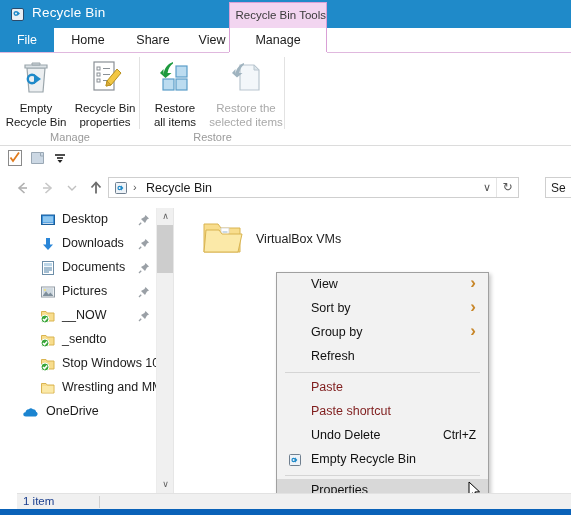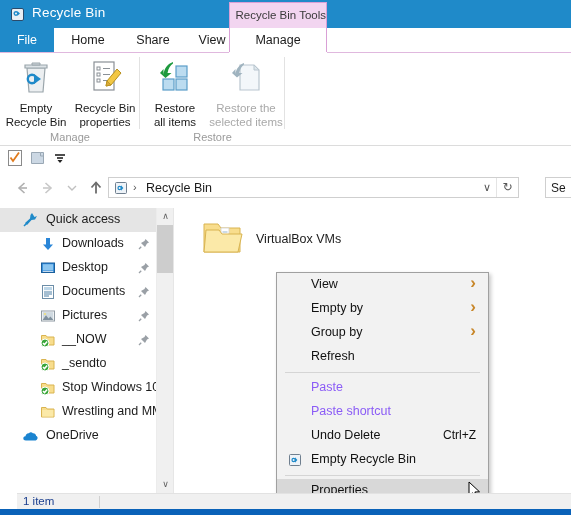--- a/index.html
+++ b/index.html
@@ -132,21 +132,21 @@
   .taskbar{position:absolute;left:0;top:509px;width:571px;height:6px;background:#0a62b8;}
 
   
   .ctxmenu{
     position:absolute;left:276px;top:272px;width:213px;height:225px;
     background:#f2f2f2;border:1px solid #a0a0a0;box-sizing:border-box;
     box-shadow:2px 2px 4px rgba(0,0,0,.22);
   }
   .mi{position:relative;height:24px;cursor:default;}
   .mi .mlabel{position:absolute;left:34px;top:4px;font-size:12.5px;color:#111;}
-  .mi.disabled .mlabel{color:#8b5cf6;}
+  .mi.disabled .mlabel{color:#7f1d1d;}
   .mi.hover{background:#d8d8d8;}
   .mi .accel{position:absolute;right:12px;top:4px;font-size:12px;color:#111;}
   .mi .subarrow{position:absolute;right:12px;top:4px;font-size:12px;color:#c8872a;font-weight:bold;}
   .mi .micon{position:absolute;left:10px;top:4px;width:16px;height:16px;}
   .msep{height:1px;background:#d5d5d5;margin:3px 8px;}
 
   
   .cursor{position:absolute;left:468px;top:481px;width:14px;height:20px;}
 </style>
 </head>
@@ -310,45 +310,38 @@
       <span class="addr-chev">∨</span>
       <span class="addr-refresh">↻</span>
     </div>
 
     <div class="searchbox">
       <span>Se</span>
     </div>
   </div>
 
   <div class="navpane" id="navpane">
-      <div class="navitem lvl0 selected">
-        <span class="nicon" style="left: 22px;"><svg width="16" height="16" viewBox="0 0 16 16">
-            <path d="M10 1 L12.5 5 L15 4 L13 7.5 L9.5 8 L5 13 L3 11 L8 6.5 L8.5 3 Z" fill="#1f8ac9"></path>
-            <path d="M2 14 L6 10" stroke="#1f8ac9" stroke-width="1.6"></path>
-          </svg></span>
-        <span class="nlabel" style="left: 46px;">Quick access</span>
-      </div>
-      <div class="navitem lvl1">
-        <span class="nicon" style="left: 40px;"><svg width="16" height="16" viewBox="0 0 16 16">
-            <rect x="6" y="2" width="4" height="7" fill="#2a86d8"></rect>
-            <path d="M3 8.5 L8 14 L13 8.5 Z" fill="#2a86d8"></path>
-          </svg></span>
-        <span class="nlabel" style="left: 62px;">Downloads</span>
+      <div class="navitem lvl1">
+        <span class="nicon" style="left: 40px;"><svg width="16" height="16" viewBox="0 0 16 16">
+            <rect x="1.5" y="3" width="13" height="9.5" fill="#2a86d8" stroke="#1b5f9c" stroke-width="1"></rect>
+            <rect x="2.8" y="4.2" width="10.4" height="6" fill="#8cc6f0"></rect>
+            <rect x="2.8" y="10.8" width="10.4" height="1" fill="#e9eef2"></rect>
+          </svg></span>
+        <span class="nlabel" style="left: 62px;">Desktop</span>
         <span class="pin"><svg width="12" height="12" viewBox="0 0 12 12">
             <path d="M7.5 1 L11 4.5 L9 5.5 L7 9 L3 5 L6.5 3 Z" fill="#9aa0a6"></path>
             <line x1="3.2" y1="8.8" x2="1" y2="11" stroke="#9aa0a6" stroke-width="1.3"></line>
           </svg></span>
       </div>
       <div class="navitem lvl1">
         <span class="nicon" style="left: 40px;"><svg width="16" height="16" viewBox="0 0 16 16">
-            <rect x="1.5" y="3" width="13" height="9.5" fill="#2a86d8" stroke="#1b5f9c" stroke-width="1"></rect>
-            <rect x="2.8" y="4.2" width="10.4" height="6" fill="#8cc6f0"></rect>
-            <rect x="2.8" y="10.8" width="10.4" height="1" fill="#e9eef2"></rect>
-          </svg></span>
-        <span class="nlabel" style="left: 62px;">Desktop</span>
+            <rect x="6" y="2" width="4" height="7" fill="#2a86d8"></rect>
+            <path d="M3 8.5 L8 14 L13 8.5 Z" fill="#2a86d8"></path>
+          </svg></span>
+        <span class="nlabel" style="left: 62px;">Downloads</span>
         <span class="pin"><svg width="12" height="12" viewBox="0 0 12 12">
             <path d="M7.5 1 L11 4.5 L9 5.5 L7 9 L3 5 L6.5 3 Z" fill="#9aa0a6"></path>
             <line x1="3.2" y1="8.8" x2="1" y2="11" stroke="#9aa0a6" stroke-width="1.3"></line>
           </svg></span>
       </div>
       <div class="navitem lvl1">
         <span class="nicon" style="left: 40px;"><svg width="16" height="16" viewBox="0 0 16 16">
             <rect x="2.5" y="1.5" width="11" height="13" fill="#fff" stroke="#6d8ea8" stroke-width="1"></rect>
             <rect x="4" y="3" width="8" height="3.2" fill="#bcd6e8"></rect>
             <line x1="4" y1="8" x2="12" y2="8" stroke="#4a7fa5" stroke-width="1"></line>
@@ -440,21 +433,21 @@
       <span class="fname">VirtualBox VMs</span>
     </div>
   </div>
 
   <div class="ctxmenu" id="ctxmenu">
       <div class="mi">
         <span class="mlabel">View</span>
         <span class="subarrow" style="font-size: 17px; top: 0px;">›</span>
       </div>
       <div class="mi">
-        <span class="mlabel">Empty by</span>
+        <span class="mlabel">Sort by</span>
         <span class="subarrow" style="font-size: 17px; top: 0px;">›</span>
       </div>
       <div class="mi">
         <span class="mlabel">Group by</span>
         <span class="subarrow" style="font-size: 17px; top: 0px;">›</span>
       </div>
       <div class="mi">
         <span class="mlabel">Refresh</span>
       </div>
       <div class="msep"></div>

